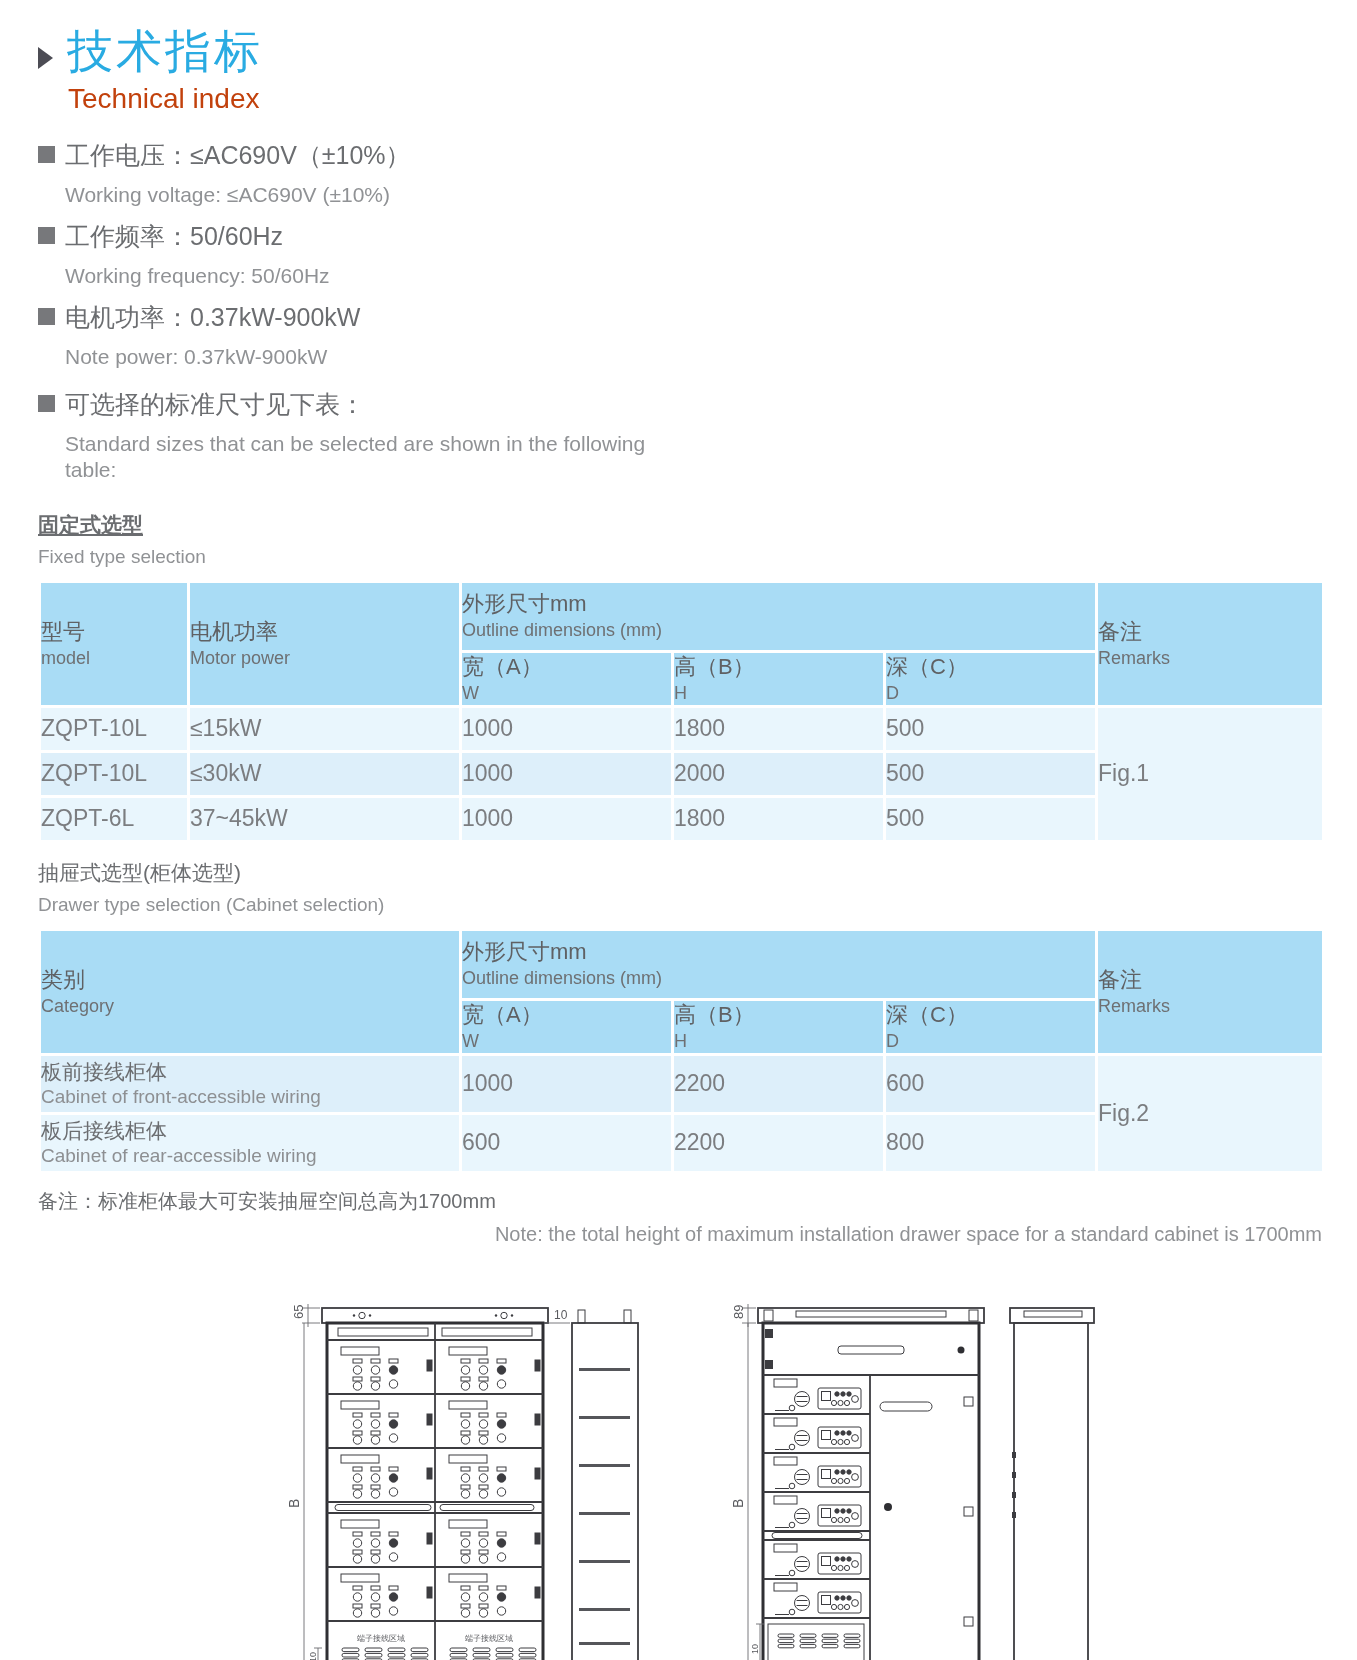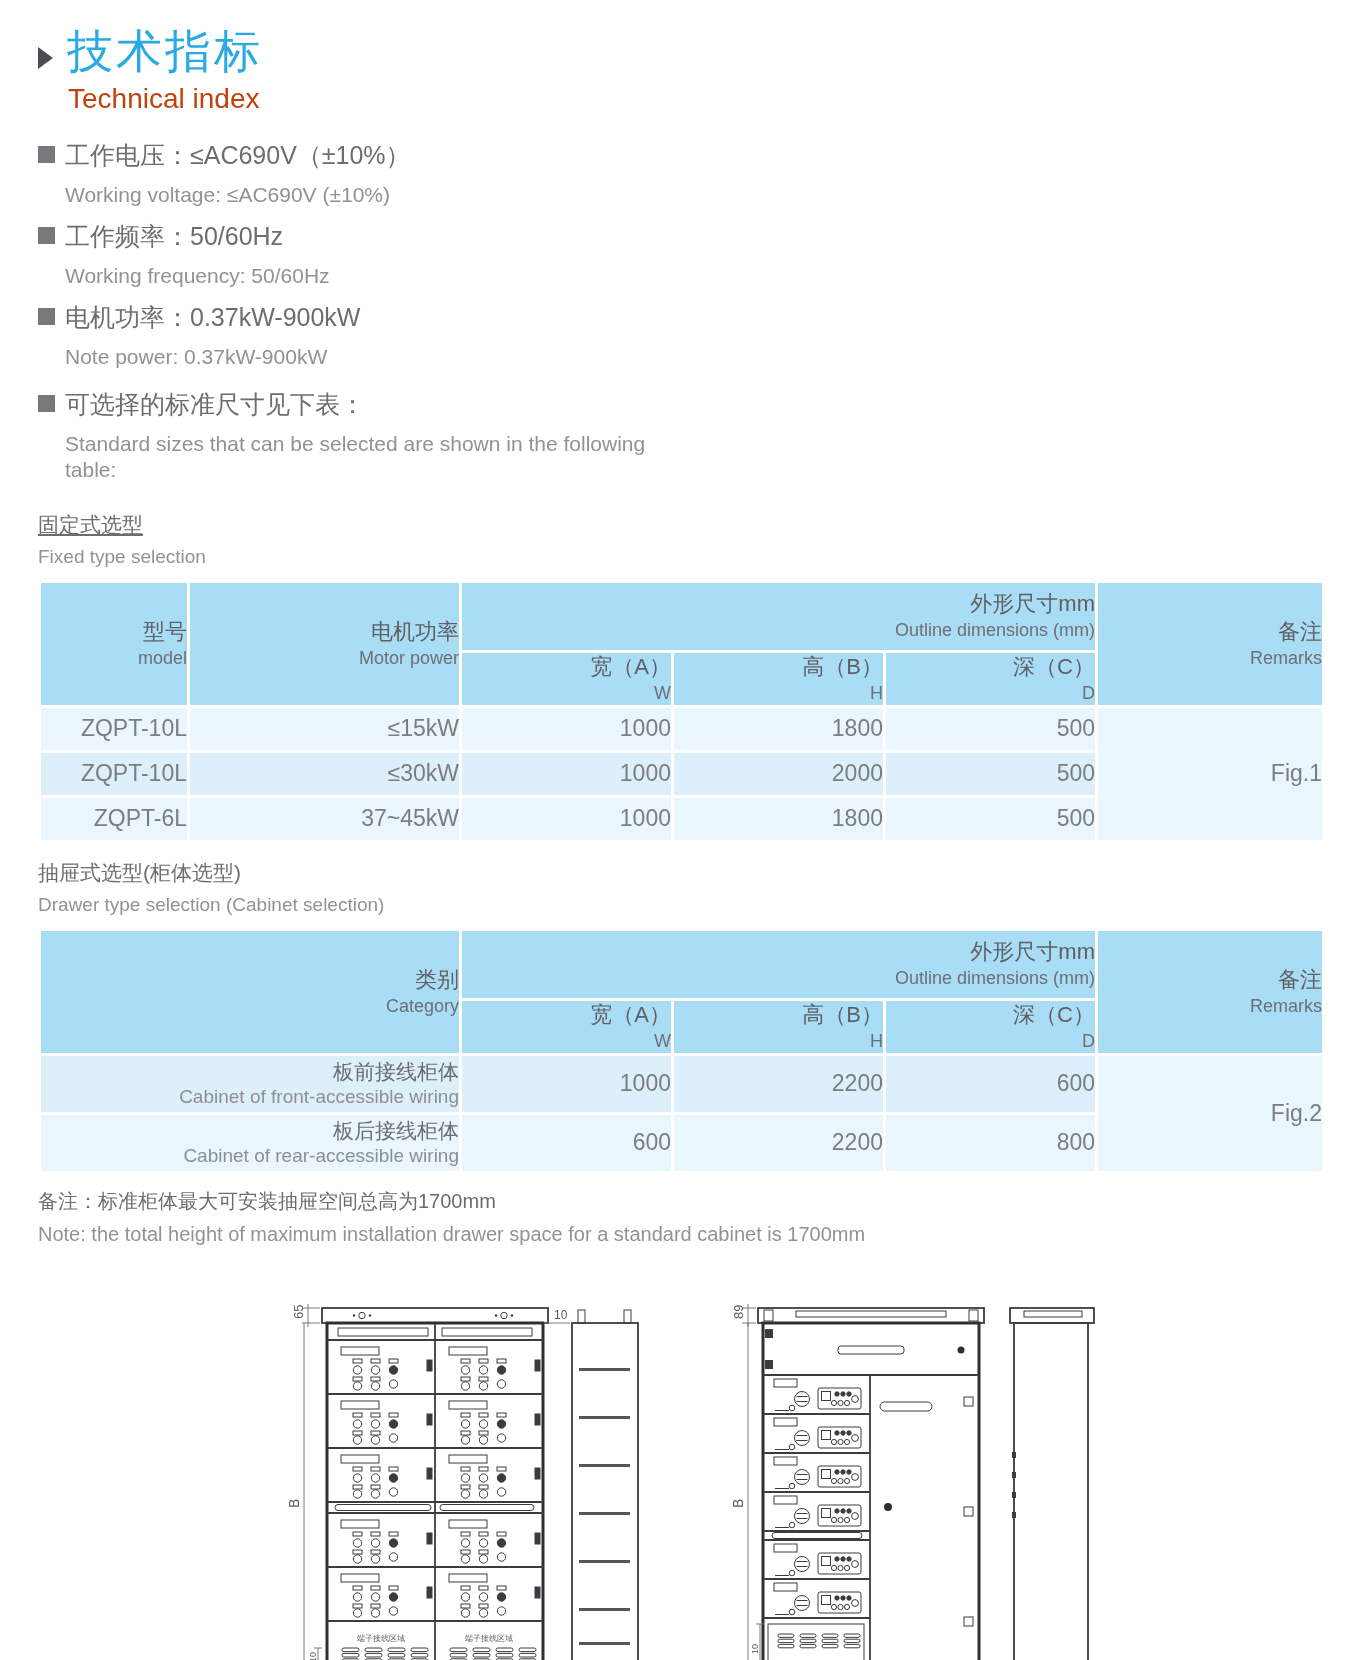--- a/index.html
+++ b/index.html
@@ -16,43 +16,43 @@
   .specs{display:grid;grid-template-columns:662px 1fr;margin-top:24px;}
   .spec-item{margin-bottom:10px;}
   .spec-cn{display:flex;font-size:25px;color:#6b6d70;line-height:32px;}
   .bullet{flex:0 0 auto;width:17px;height:17px;background:#77787b;margin:7px 10px 0 0;}
   .spec-en{font-size:21px;color:#909295;margin:11px 0 12px 27px;line-height:26px;}
   .gap-top{margin-top:18px;}
 
   
   .sec{margin-top:16px;}
   .sec-cn{font-size:21px;color:#6b6d70;}
-  .sec-cn.u{text-decoration:underline;}
+  .sec-cn.u{text-decoration:underline;font-weight:bold;}
   .sec-en{font-size:19px;color:#909295;margin-top:7px;}
 
   
   table.spec-table{width:1284px;border-collapse:collapse;margin-top:12px;table-layout:fixed;}
-  table.spec-table td{border:3px solid #ffffff;text-align:right;vertical-align:middle;padding:0;}
+  table.spec-table td{border:3px solid #ffffff;text-align:left;vertical-align:middle;padding:0;}
   td.th{background:#a9dcf5;}
   td.th .cn{font-size:22px;color:#5f6164;line-height:28px;}
   td.th .en{font-size:18px;color:#6e7073;line-height:24px;}
   tr.h1{height:70px;}
   tr.h2{height:50px;}
   tr.body-row{height:45px;}
   tr.body-row2{height:59px;}
   td.val{font-size:23px;color:#7b7d80;}
   td.bgA{background:#e9f6fd;}
   td.bgB{background:#ddeffa;}
   .cat-cn{font-size:21px;color:#6b6d70;line-height:26px;}
   .cat-en{font-size:19px;color:#8d8f92;line-height:24px;}
 
   
   .note{margin-top:14px;}
   .note-cn{font-size:20px;color:#6b6d70;}
-  .note-en{font-size:20px;color:#909295;margin-top:8px;}
+  .note-en{font-size:20px;color:#909295;margin-top:8px;text-align:right;}
 
   
   .figs{display:flex;justify-content:center;gap:46px;margin-top:56px;padding-left:30px;}
   .figblock{width:400px;}
   svg text{font-family:"Liberation Sans","DejaVu Sans",sans-serif;fill:#595a5e;}
   svg .dim{stroke:#6b6c70;stroke-width:0.9;fill:none;}
   svg .thin{stroke:#3c3c40;stroke-width:1;fill:none;}
   svg .mid{stroke:#3c3c40;stroke-width:1.8;fill:none;}
   svg .thick{stroke:#2f2f33;stroke-width:3;fill:none;}
 </style>

